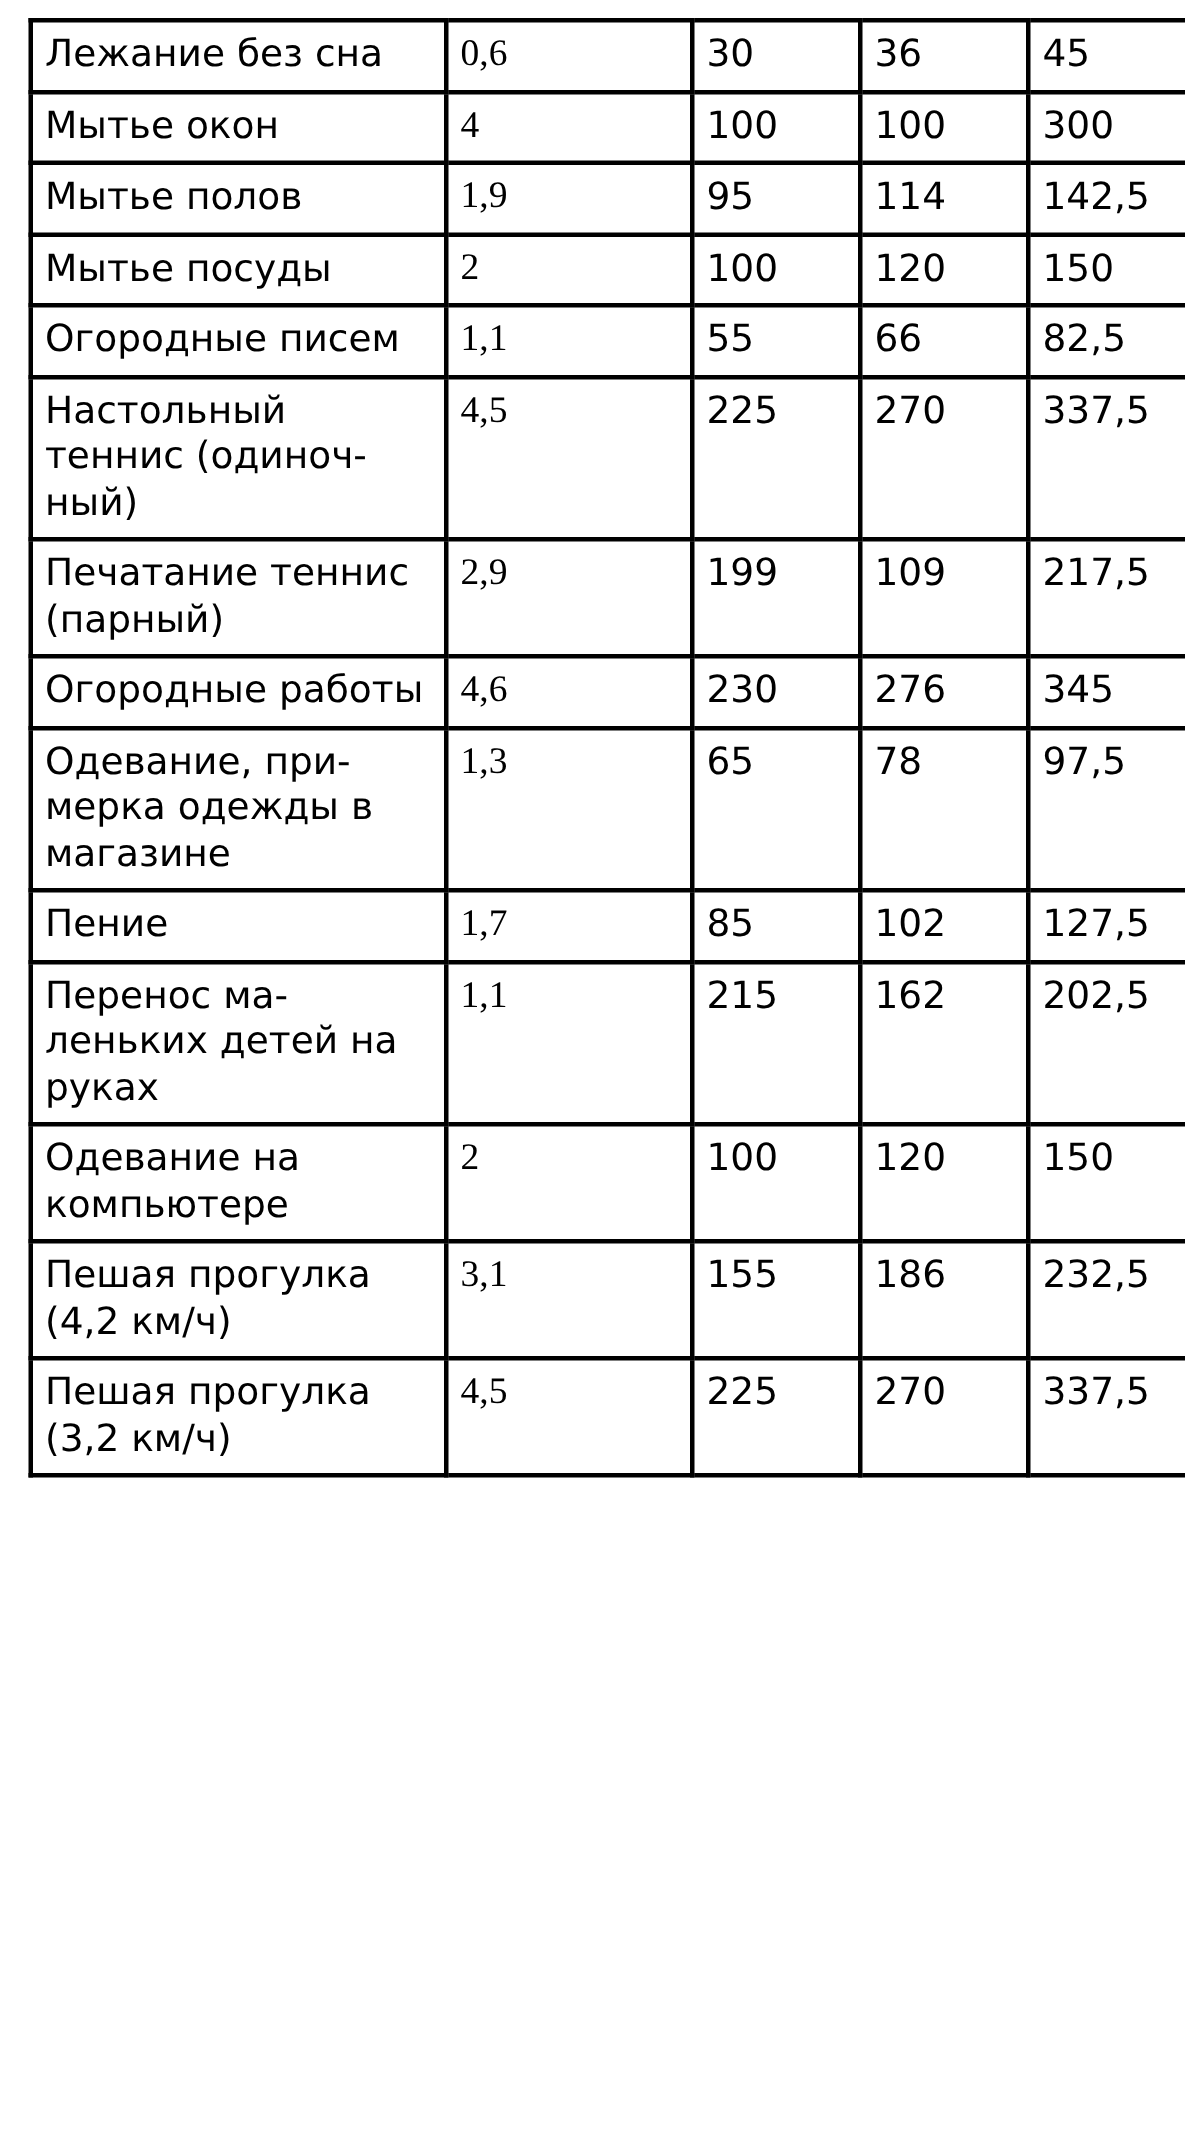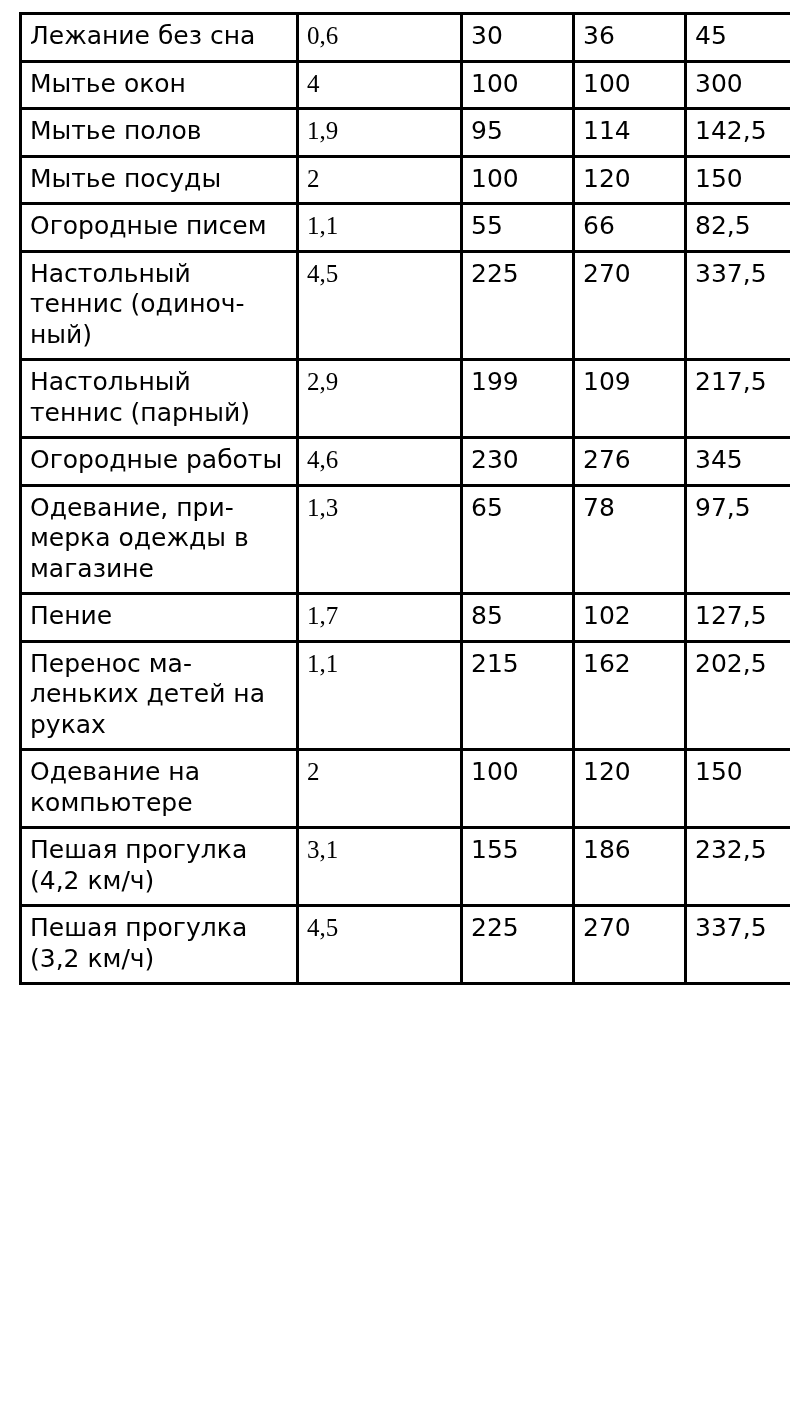--- a/index.html
+++ b/index.html
@@ -94,21 +94,21 @@
       <tr>
         <td class="col-name">Настольный теннис (одиноч­ный)</td>
         <td class="col-v1">4,5</td>
         <td class="col-v2">225</td>
         <td class="col-v3">270</td>
         <td class="col-v4">337,5</td>
 
       </tr>
 
       <tr>
-        <td class="col-name">Настольный теннис (пар­ный)</td>
+        <td class="col-name">Печатание теннис (пар­ный)</td>
         <td class="col-v1">2,9</td>
         <td class="col-v2">199</td>
         <td class="col-v3">109</td>
         <td class="col-v4">217,5</td>
 
       </tr>
 
       <tr>
         <td class="col-name">Огородные ра­боты</td>
         <td class="col-v1">4,6</td>

